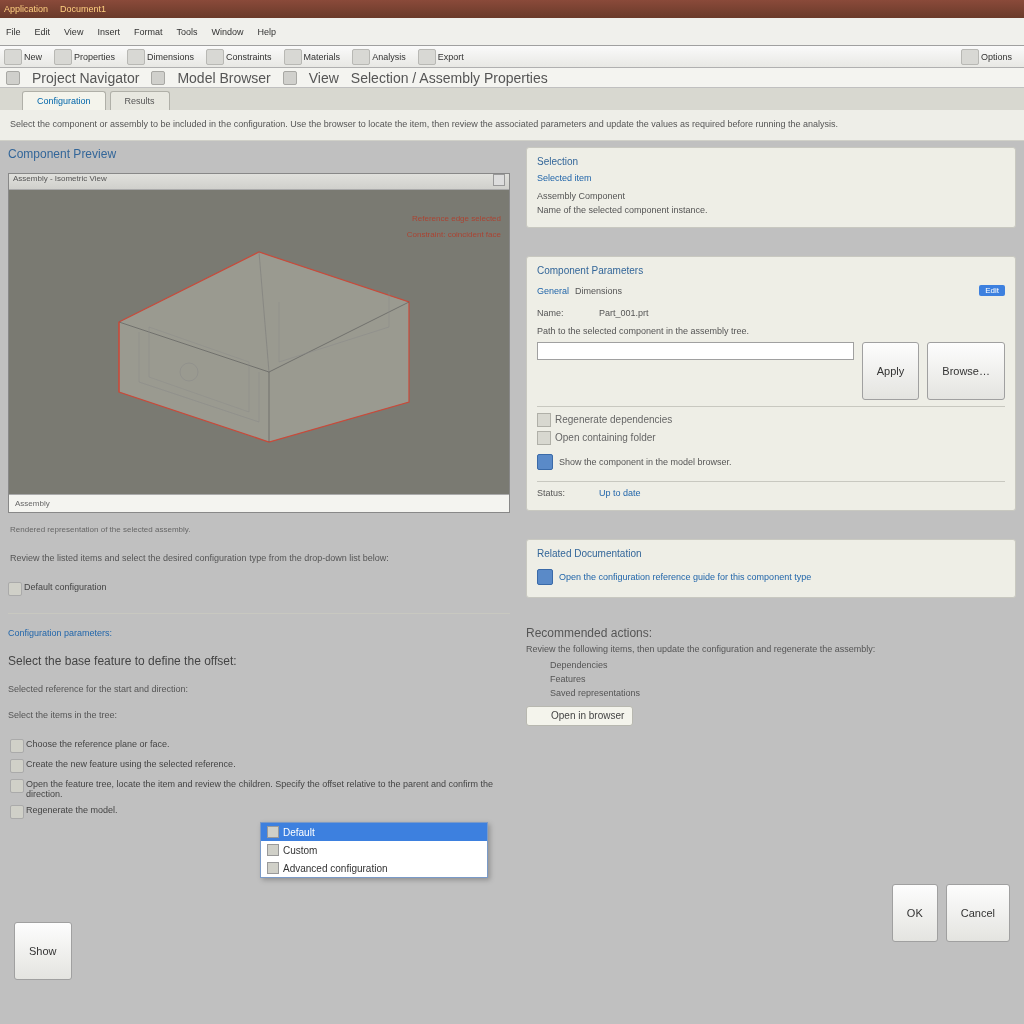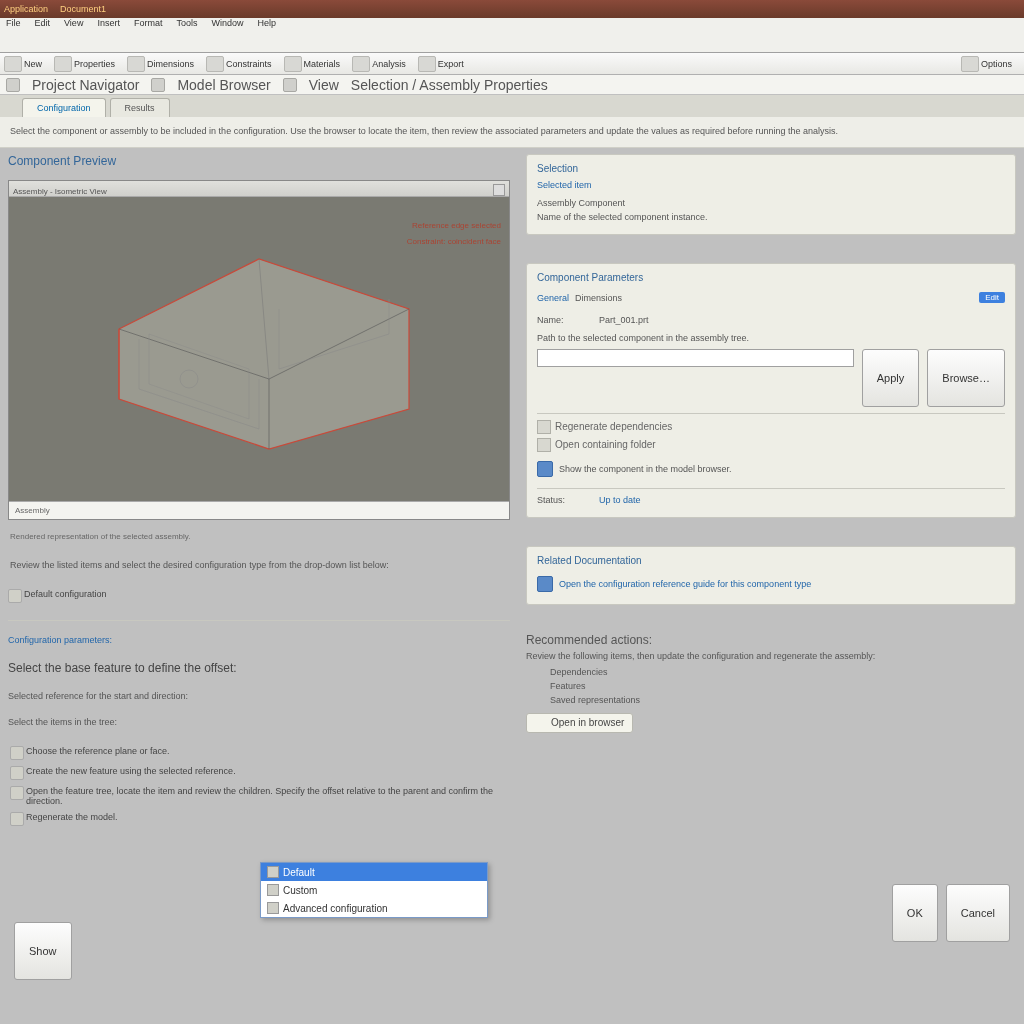--- a/index.html
+++ b/index.html
@@ -1,52 +1,52 @@
 <!DOCTYPE html>
 <html><head>
 <meta charset="utf-8">
 <style>
 *{box-sizing:border-box;margin:0;padding:0;font-family:Tahoma,Verdana,sans-serif;font-size:10px}
 body{background:#c0c0c0;width:1024px;height:1024px;overflow:hidden}
 .titlebar{height:18px;background:linear-gradient(#8a4a3a,#6a3a2a);display:flex;align-items:center;padding:0 4px}
 .titlebar span{color:#ffd080;font-size:9px;margin-right:12px}
-.menubar{height:35px;background:#f0f0ec;border-bottom:1px solid #a0a0a0;display:flex;padding:0 6px;gap:14px}
+.menubar{height:28px;background:#f0f0ec;border-bottom:1px solid #a0a0a0;display:flex;align-items:center;padding:0 6px;gap:14px}
 .menubar span{color:#333;font-size:9px}
 .toolbar{height:22px;background:linear-gradient(#fafafa,#e8e8e4);border-bottom:1px solid #b0b0b0;display:flex;align-items:center;padding:0 4px;gap:4px}
 .toolbar-icon{width:18px;height:16px;background:#d8d8d4;border:1px solid #b8b8b4;border-radius:2px;display:inline-block}
 .toolbar-group{display:flex;gap:2px;align-items:center;margin-right:8px}
 .toolbar-label{color:#333;font-size:9px}
 .subbar{height:20px;background:#f4f4f0;border-bottom:1px solid #c0c0c0;display:flex;align-items:center;padding:0 6px;gap:12px}
 .subbar .ico{width:14px;height:14px;background:#d0d0cc;border:1px solid #a8a8a4;border-radius:2px}
 .subbar span{color:#555;font-size:14px}
 .tabstrip{height:22px;background:#d8d8d0;display:flex;align-items:flex-end;padding:0 22px;gap:4px}
 .tab{padding:4px 14px;background:#e8e8e0;border:1px solid #b0b0a8;border-bottom:none;border-radius:3px 3px 0 0;font-size:9px;color:#555}
 .tab.active{background:#f4f4ec;color:#0066aa}
 .description-bar{padding:8px 10px;background:#eeeee8;border-bottom:1px solid #d0d0c8;color:#555;font-size:9px;line-height:1.5}
 .main{display:flex;height:calc(1024px - 18px - 18px - 22px - 20px - 22px - 42px)}
 .left-col{width:518px;display:flex;flex-direction:column;padding:6px 8px;gap:8px}
 .right-col{flex:1;display:flex;flex-direction:column;padding:6px 8px;gap:22px}
 .section-title{color:#336699;font-size:12px;margin-bottom:4px}
 .viewport-frame{border:1px solid #888;background:#f0f0ec;height:340px;position:relative;box-shadow:inset 0 0 4px rgba(0,0,0,.15)}
-.viewport-titlebar{height:16px;background:linear-gradient(#e0e0dc,#d0d0cc);border-bottom:1px solid #aaa;display:flex;align-items:flex-end;padding:0 4px}
+.viewport-titlebar{height:16px;background:linear-gradient(#e0e0dc,#d0d0cc);border-bottom:1px solid #aaa;display:flex;align-items:flex-start;padding:0 4px}
 .viewport-titlebar span{font-size:8px;color:#555}
 .viewport-titlebar .ctrl{width:12px;height:12px;background:#ddd;border:1px solid #999;margin-left:auto}
 .viewport-3d{flex:1;background:#7a7a72;height:calc(100% - 16px - 18px);display:flex;justify-content:center;align-items:center;position:relative;overflow:hidden}
 .model{width:360px;height:220px;position:relative}
 .model svg{width:100%;height:100%}
 .viewport-status{height:18px;background:#f4f4f0;border-top:1px solid #aaa;display:flex;align-items:center;padding:0 6px;font-size:8px;color:#666}
 .caption{font-size:8px;color:#666;padding:4px 2px}
 .callout{position:absolute;font-size:8px;color:#aa4433}
 .paragraph{color:#555;font-size:9px;line-height:1.5;padding:6px 2px}
 .link{color:#2266aa;font-size:9px}
 .step-list{padding:4px 2px}
 .step-item{display:flex;gap:2px;padding:3px 0;align-items:flex-start}
 .step-icon{width:14px;height:14px;background:#d0d0c8;border:1px solid #aaa;border-radius:2px;flex-shrink:0}
 .step-text{color:#444;font-size:9px}
-.dropdown{position:absolute;left:260px;top:862px;width:228px;background:#fff;border:1px solid #7a9ac8;box-shadow:2px 2px 5px rgba(0,0,0,.25);z-index:100}
+.dropdown{position:absolute;left:260px;top:822px;width:228px;background:#fff;border:1px solid #7a9ac8;box-shadow:2px 2px 5px rgba(0,0,0,.25);z-index:100}
 .dropdown-item{padding:3px 6px;font-size:9px;color:#333;display:flex;gap:4px;align-items:center}
 .dropdown-item.sel{background:#3d80df;color:#fff}
 .dropdown-item .di{width:12px;height:12px;background:#d0d0c8;border:1px solid #999}
 .panel{background:#eeeee6;border:1px solid #c8c8c0;border-radius:3px;padding:8px 10px;margin-bottom:6px}
 .panel-title{color:#336699;font-size:10px;margin-bottom:6px}
 .subhead{color:#555;font-size:9px;margin:4px 0}
 .form-row{display:flex;gap:6px;align-items:center;margin:4px 0}
 .form-label{color:#555;font-size:9px;width:56px}
 .input-box{background:#fff;border:1px solid #a0a0a0;height:18px;padding:0 4px;font-size:9px;color:#333;flex:1}
 .little-input{width:180px}

